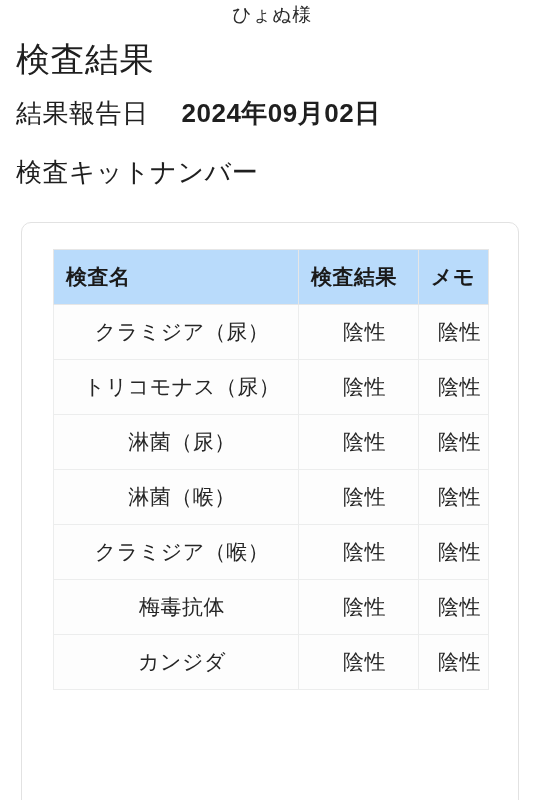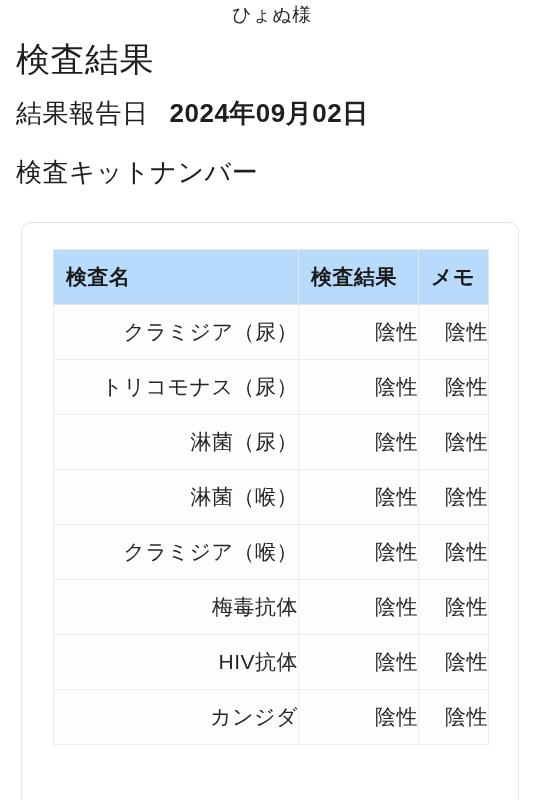--- a/index.html
+++ b/index.html
@@ -52,21 +52,21 @@
     color: #1f1f1f;
     margin-top: 14px;
     letter-spacing: 0.5px;
   }
   .meta-label {
     font-weight: 400;
     white-space: nowrap;
   }
   .meta-value {
     font-weight: 600;
-    margin-left: 21px;
+    margin-left: 33px;
     white-space: nowrap;
   }
   .meta-line.second {
     margin-top: 22px;
   }
   .meta-line.second .meta-value {
     margin-left: 20px;
   }
 
   
@@ -105,21 +105,21 @@
     padding: 13px 0 13px 12px;
     border: 1px solid #e6e6e6;
     letter-spacing: 0.5px;
     white-space: nowrap;
   }
   .result-table td {
     background: #fdfdfd;
     font-weight: 400;
     font-size: 21px;
     color: #262626;
-    text-align: right;
+    text-align: center;
     padding: 13px 0 13px 12px;
     border: 1px solid #eceded;
     letter-spacing: 0.5px;
     white-space: nowrap;
   }
   .result-table td.name-cell {
     font-size: 21px;
   }
 </style>
 </head>
@@ -182,24 +182,19 @@
         <td class="name-cell">クラミジア（喉）</td>
         <td>陰性</td>
         <td>陰性</td>
       </tr>
       <tr>
         <td class="name-cell">梅毒抗体</td>
         <td>陰性</td>
         <td>陰性</td>
       </tr>
       <tr>
-        <td class="name-cell">HIV抗体</td>
-        <td>陰性</td>
-        <td>陰性</td>
-      </tr>
-      <tr>
         <td class="name-cell">カンジダ</td>
         <td>陰性</td>
         <td>陰性</td>
       </tr>
     </tbody>
   </table>
 </div>
 
 </body></html>

